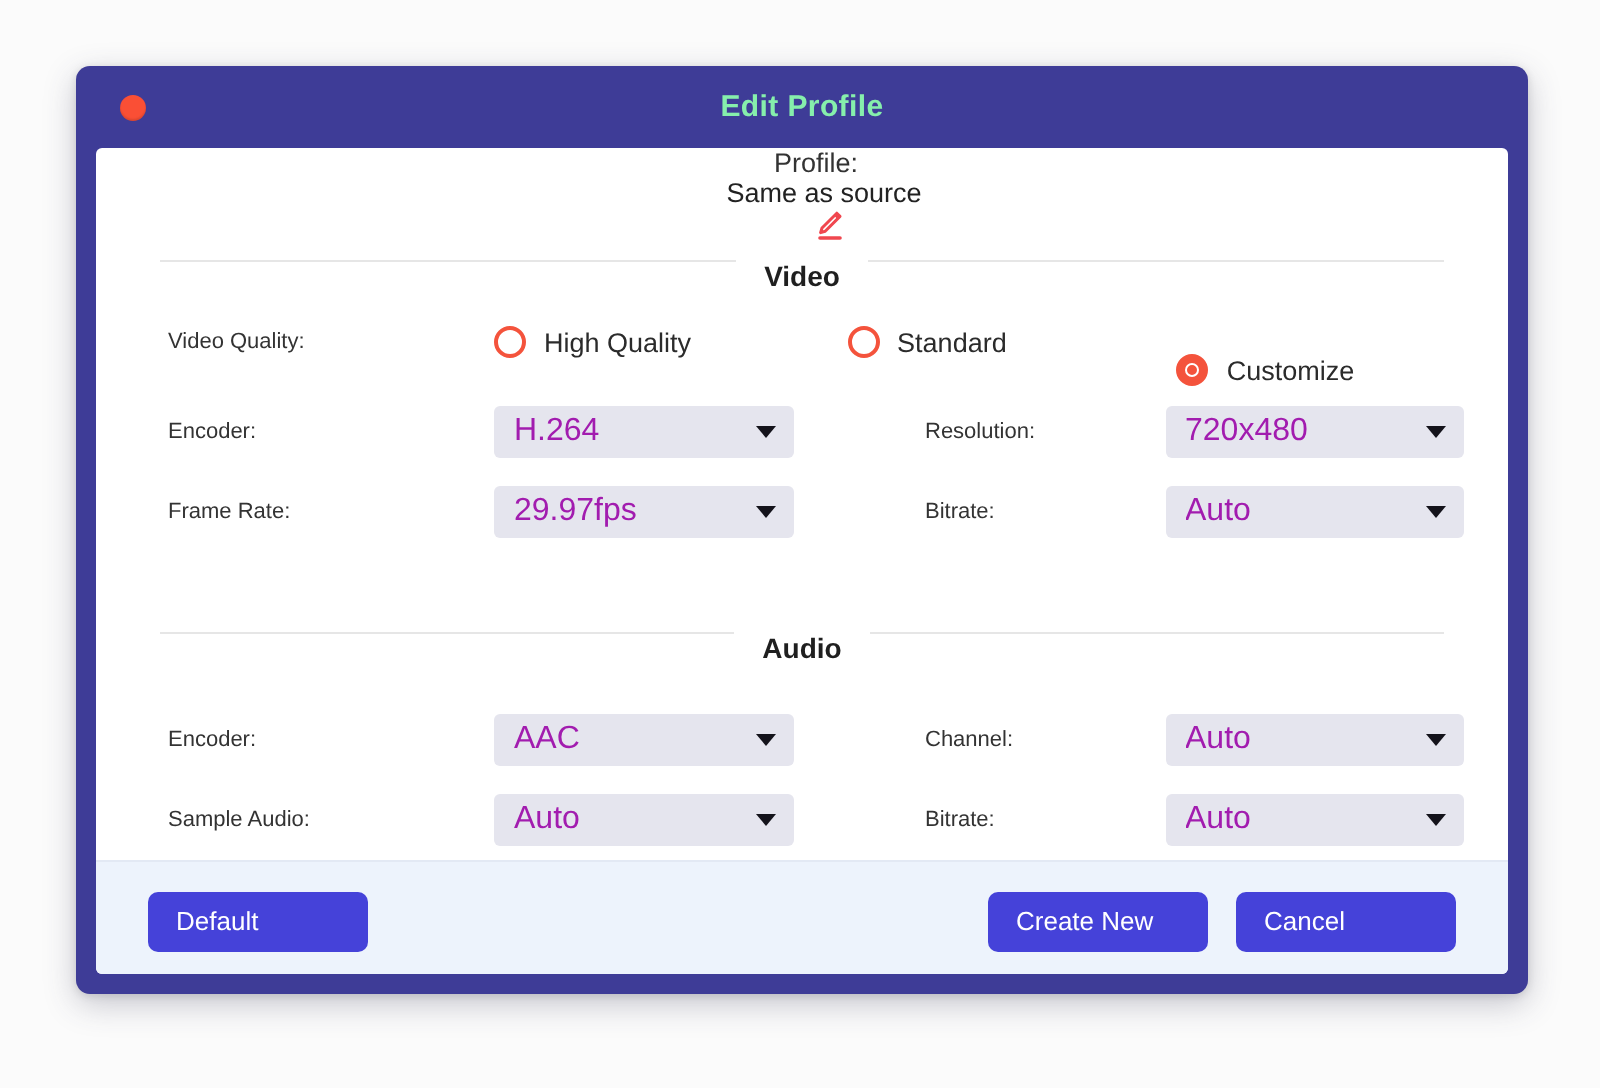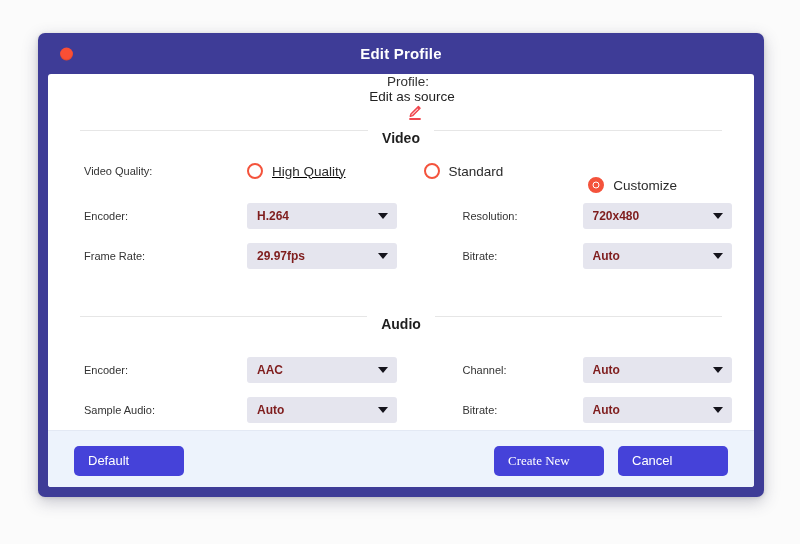--- a/index.html
+++ b/index.html
@@ -44,21 +44,21 @@
     top: 50%;
     transform: translateY(-50%);
     width: 13px;
     height: 13px;
     border-radius: 50%;
     background: #fa4f35;
     box-shadow: inset 0 -1px 1px rgba(0,0,0,0.12);
     cursor: pointer;
   }
   #window-title {
-    color: #ffffff;
+    color: #86efac;
     font-size: 15px;
     font-weight: 700;
     letter-spacing: 0.2px;
   }
 
   
   #dialog-body {
     background: #ffffff;
     border-radius: 3px;
     height: 413px;
@@ -172,43 +172,42 @@
     width: 7px;
     height: 7px;
     border-radius: 50%;
     border: 1.5px solid #ffffff;
     box-sizing: border-box;
   }
   .radio-label {
     font-size: 13.5px;
     color: #2b2b2b;
   }
-  #radio-high-quality { margin-left: 0; text-decoration: underline; }
+  #radio-high-quality { margin-left: 0; }
   #radio-standard { margin-left: 78px; }
   #radio-customize { margin-left: 85px; margin-top: 28px; }
 
   
   .dropdown {
     width: 152px;
     height: 26px;
     background: #e5e5ee;
     border-radius: 3px;
     display: flex;
     align-items: center;
     justify-content: space-between;
     padding: 0 9px 0 10px;
     box-sizing: border-box;
     cursor: pointer;
   }
   .dropdown .dd-value {
-    font-size: 12px;
-    color: #7f1d1d;
+    font-size: 16px;
+    color: #a21caf;
     white-space: nowrap;
     overflow: hidden;
-    font-weight: bold;
   }
   .dropdown .caret {
     width: 0;
     height: 0;
     border-left: 5px solid transparent;
     border-right: 5px solid transparent;
     border-top: 6px solid #14131b;
     flex: 0 0 auto;
   }
   .col-gap { width: 66px; flex: 0 0 66px; }
@@ -232,38 +231,38 @@
     color: #ffffff;
     font-size: 13px;
     font-family: "Liberation Sans", sans-serif;
     border: none;
     cursor: pointer;
     padding: 0 14px;
     line-height: 30px;
     text-align: left;
   }
   #footer-spacer { flex: 1 1 auto; }
-  #create-new-button { margin-right: 14px; font-family: Liberation Serif, serif; }
+  #create-new-button { margin-right: 14px; }
 </style>
 </head>
 <body>
 
 <div id="dialog-window">
 
   <div id="title-bar">
     <div id="close-button"></div>
     <div id="window-title">Edit Profile</div>
   </div>
 
   <div id="dialog-body">
     <div id="content-area">
 
       <div id="profile-row">
         <span class="profile-label">Profile:</span>
-        <span class="profile-value">Edit as source</span>
+        <span class="profile-value">Same as source</span>
         <span id="edit-profile-icon">
           <svg width="18" height="18" viewBox="0 0 18 18">
             <path d="M12.4 2.6 L14.0 4.2 L6.6 11.6 L4.3 12.3 L5.0 10.0 Z" fill="#ffffff" stroke="#f0474f" stroke-width="1.5" stroke-linejoin="round"></path>
             <line x1="11.6" y1="3.4" x2="13.2" y2="5.0" stroke="#f0474f" stroke-width="1.5"></line>
             <line x1="4.0" y1="15.0" x2="14.0" y2="15.0" stroke="#f0474f" stroke-width="1.8" stroke-linecap="round"></line>
           </svg>
         </span>
       </div>
 
       <div class="section-header">

